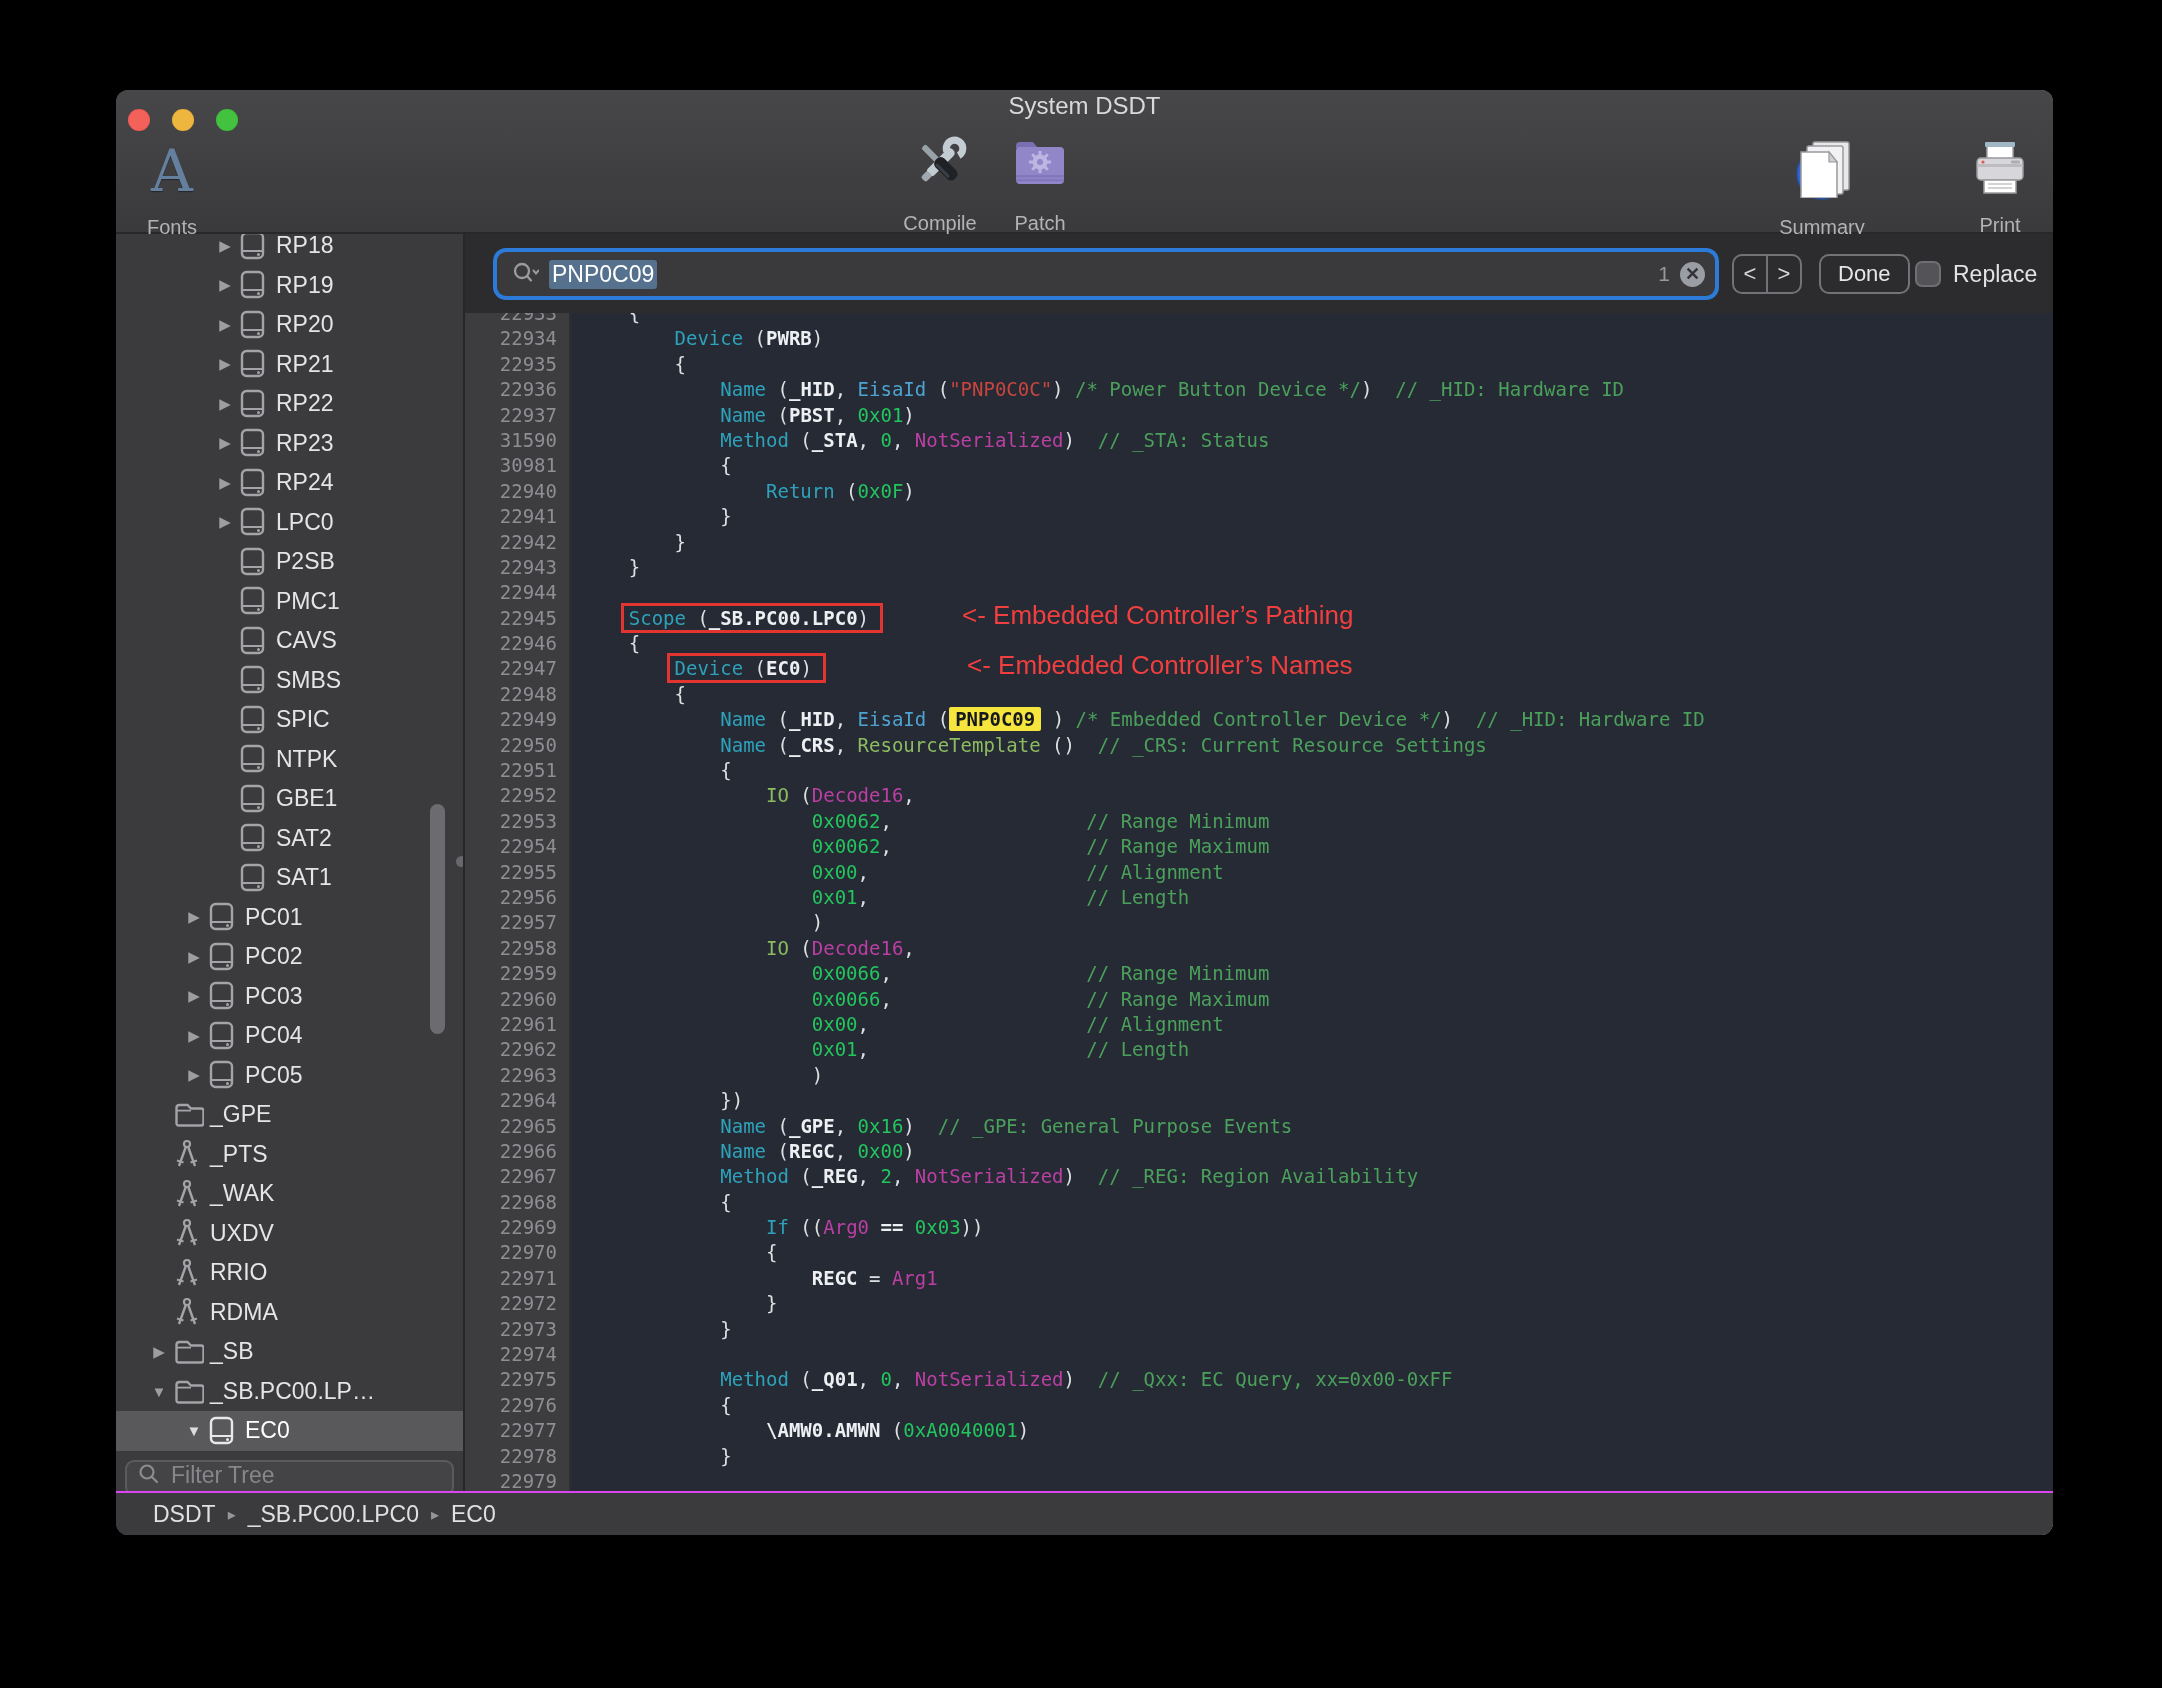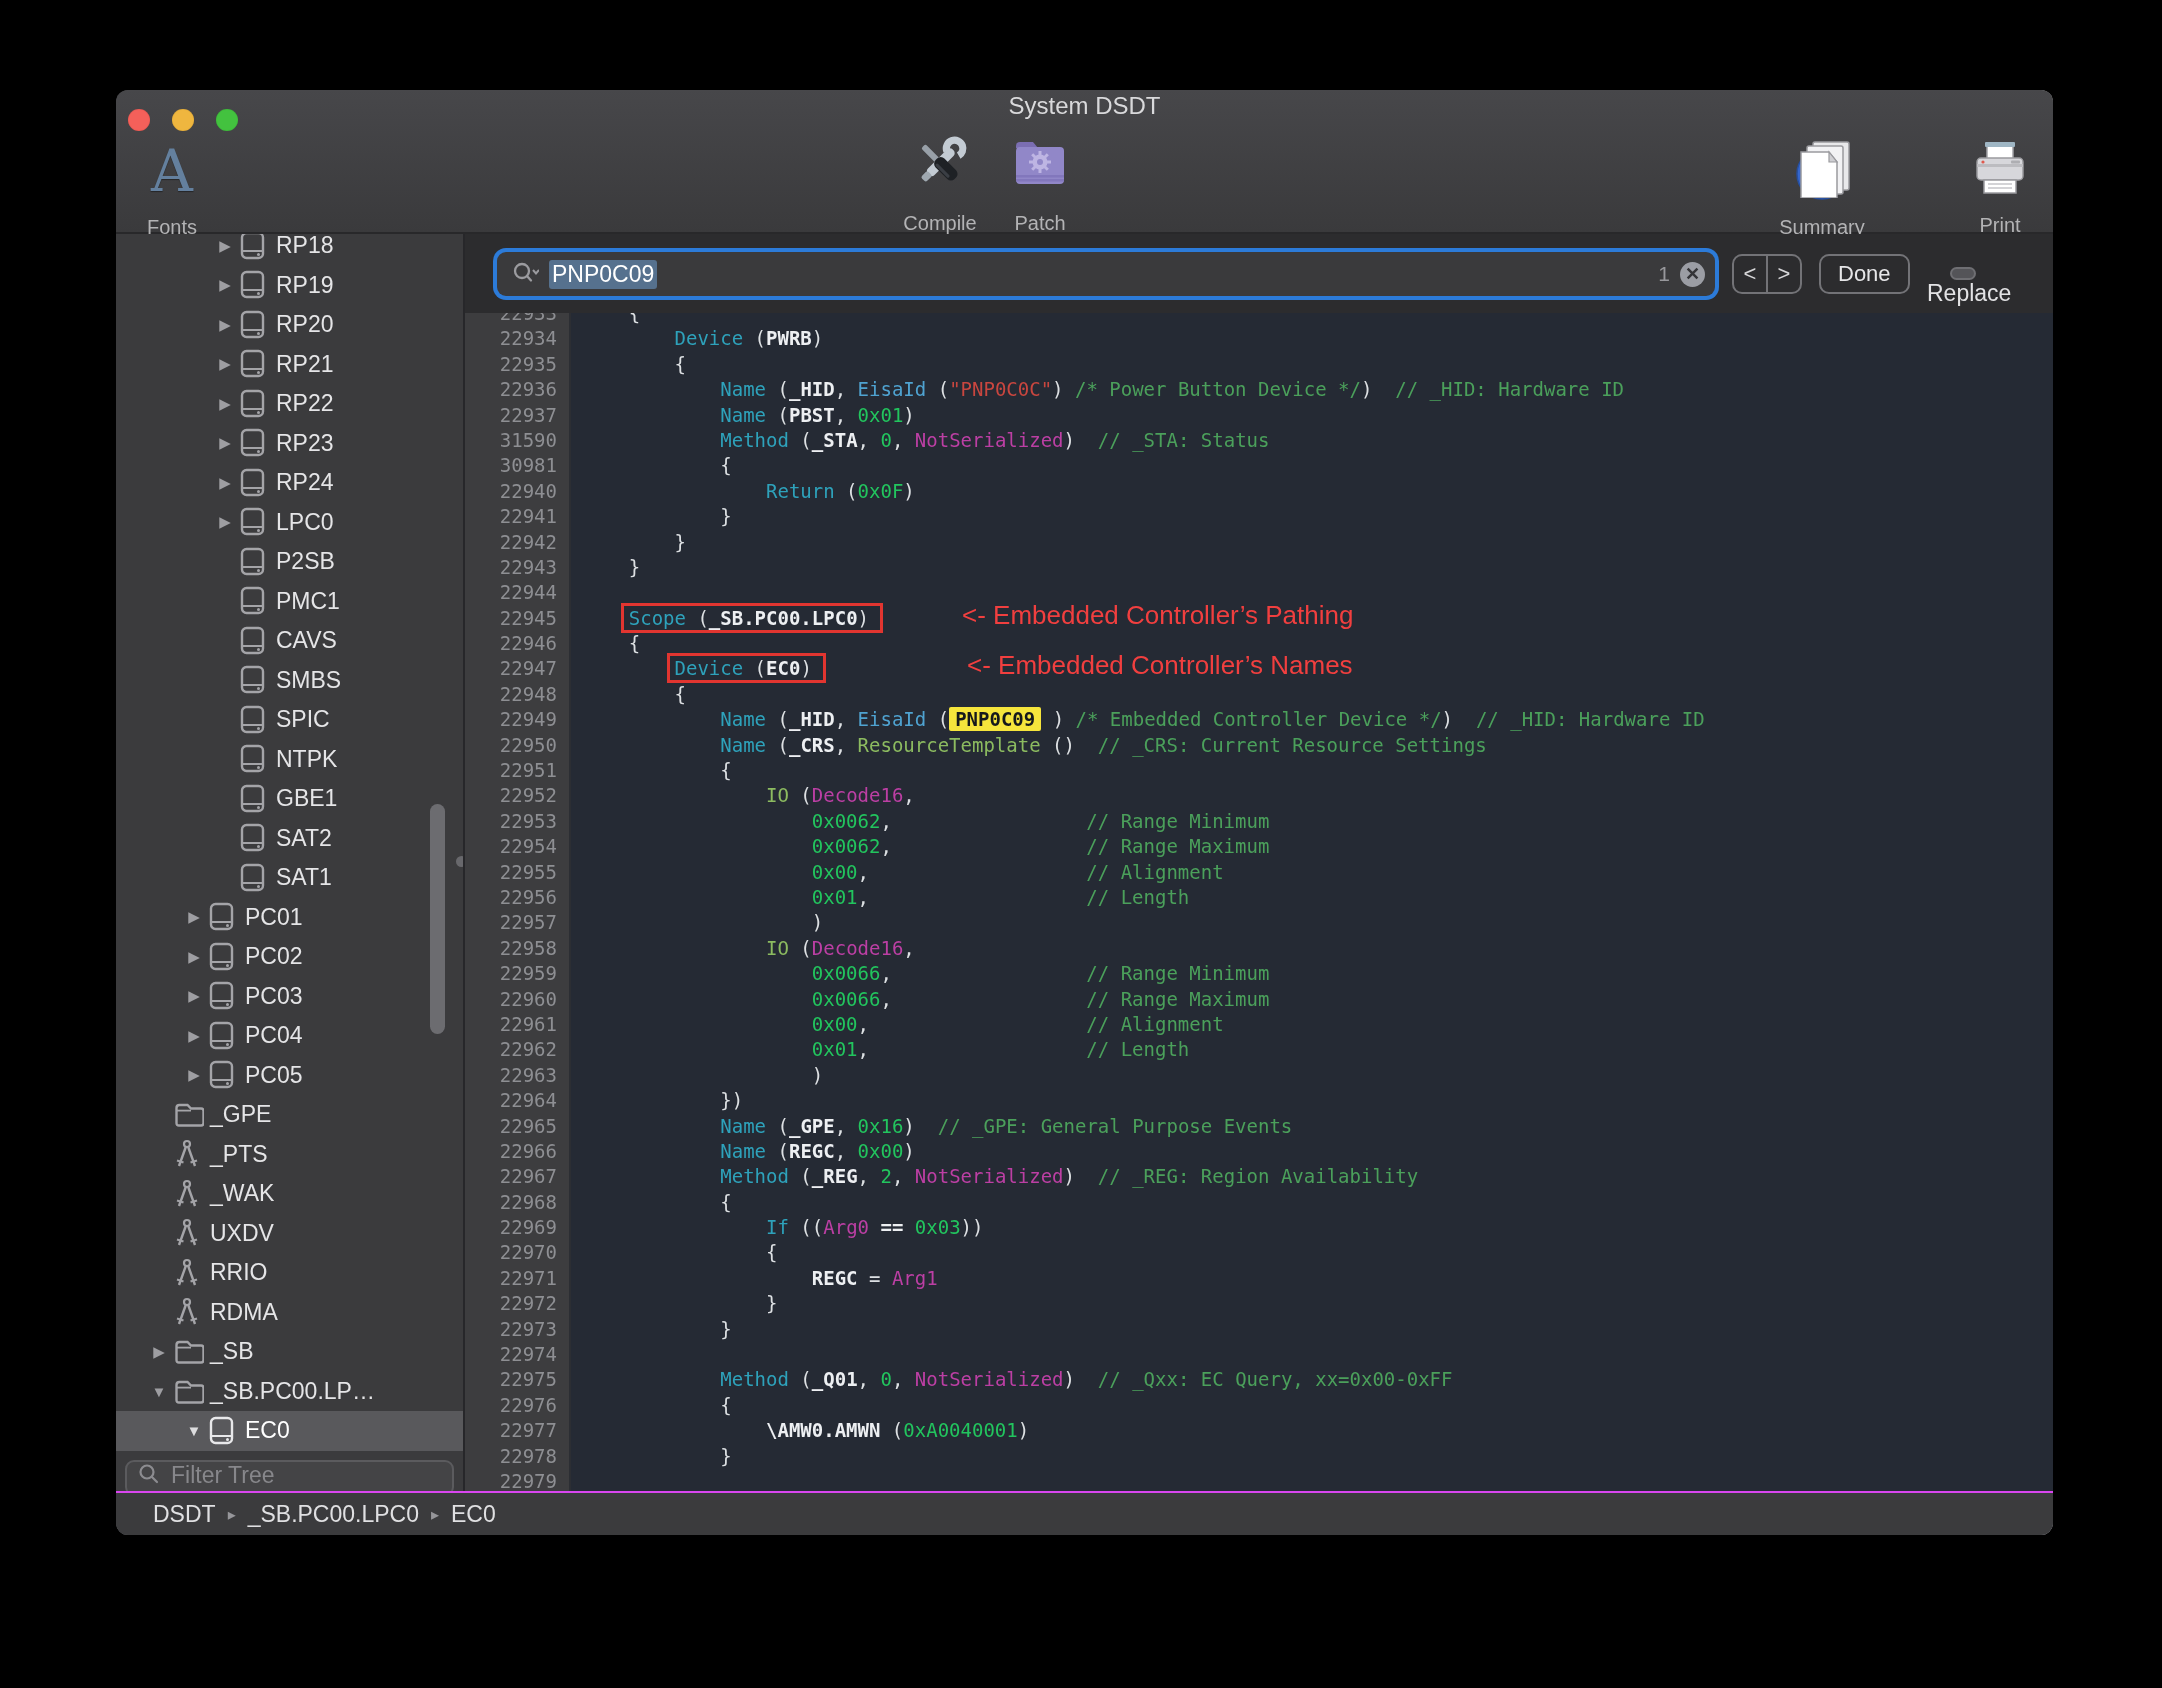--- a/index.html
+++ b/index.html
@@ -56,21 +56,21 @@
   .sclear{width:25px;height:25px;border-radius:50%;background:#9b9da4;color:#343438;font-size:18px;
           font-weight:bold;display:flex;align-items:center;justify-content:center;margin-left:10px;}
   .navseg{position:absolute;left:1267px;top:20px;width:70px;height:40px;border:2px solid #737377;
           border-radius:10px;display:flex;box-sizing:border-box;overflow:hidden;}
   .navseg span{flex:1;display:flex;align-items:center;justify-content:center;
                font-size:22px;color:#d6d6d8;}
   .navseg span:first-child{border-right:2px solid #737377;}
   .donebtn{position:absolute;left:1354px;top:20px;height:40px;padding:0 17px;border:2px solid #737377;
            border-radius:10px;display:flex;align-items:center;font-size:22px;font-weight:500;
            color:#e6e6e8;box-sizing:border-box;}
-  .replwrap{position:absolute;left:1450px;top:33px;height:40px;display:flex;align-items:center;flex-direction:column;}
+  .replwrap{position:absolute;left:1450px;top:20px;height:40px;display:flex;align-items:center;}
   .cb{width:26px;height:26px;border-radius:7px;background:#545458;border:2px solid #6f6f73;
       box-sizing:border-box;}
   .cblabel{font-size:23px;color:#e3e3e5;margin-left:12px;}
   
   .codewrap{position:relative;flex:1;overflow:hidden;}
   .codewrap::before{content:"";position:absolute;left:0;top:0;bottom:0;width:104px;
                     background:#3d3d3f;border-right:2px solid #2c2e33;}
   .code{position:relative;margin-top:-12px;font-family:"DejaVu Sans Mono",monospace;
         font-size:19px;line-height:25.4px;}
   .cl{white-space:pre;position:relative;height:25.4px;}

